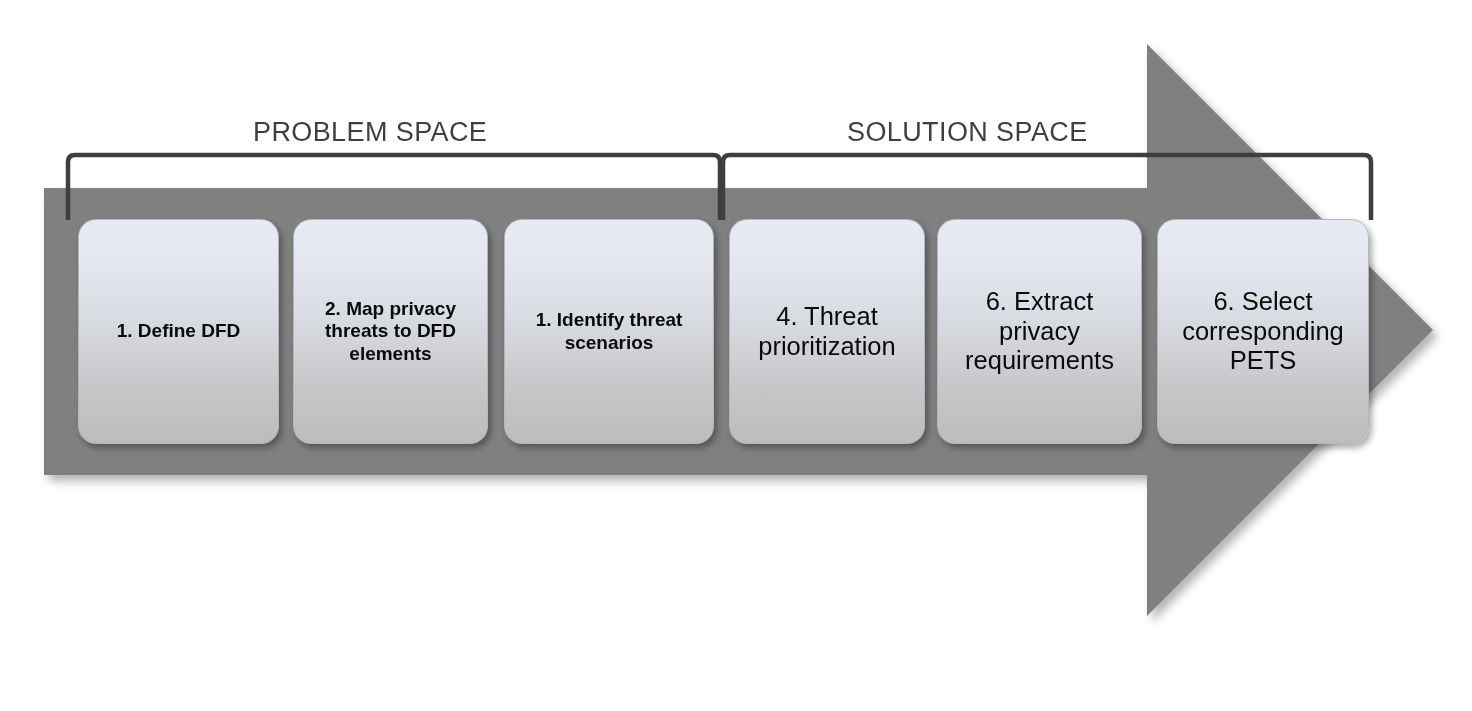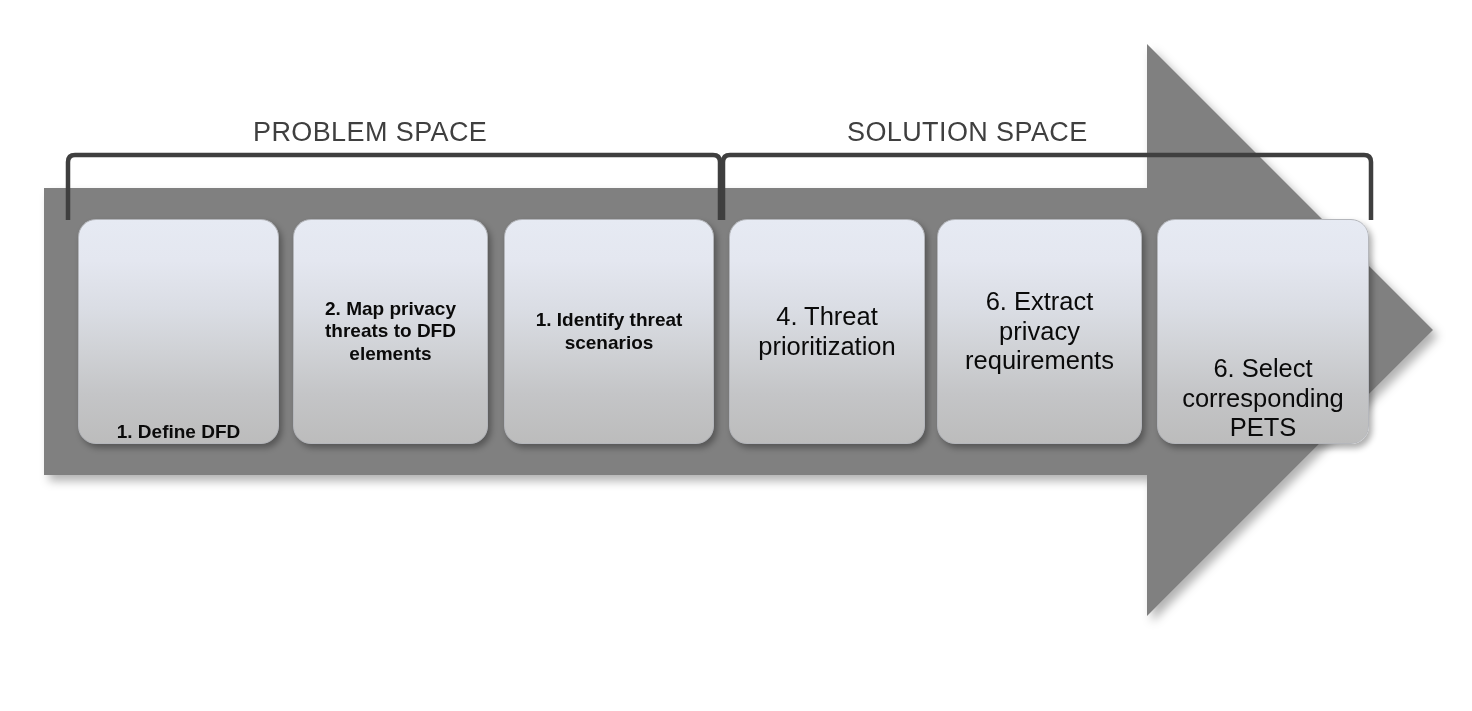--- a/index.html
+++ b/index.html
@@ -89,26 +89,26 @@
   .step-box.bold .step-label {
     font-weight: bold;
     font-size: 19px;
   }
   .step-box.regular .step-label {
     font-weight: 400;
     font-size: 25.5px;
   }
 
   
-  .step-1 { left: 78px;   width: 201px; align-items: flex-end; }
+  .step-1 { left: 78px;   width: 201px; }
   .step-2 { left: 293px;  width: 195px; }
   .step-3 { left: 504px;  width: 210px; }
   .step-4 { left: 729px;  width: 196px; }
   .step-5 { left: 937px;  width: 205px; }
-  .step-6 { left: 1157px; width: 212px; align-items: flex-end; }
+  .step-6 { left: 1157px; width: 212px; }
 </style>
 </head>
 <body>
 
 <div id="canvas">
 
   <svg class="arrow-layer" viewBox="0 0 1472 711">
     <defs>
       <filter id="arrowShadow" x="-10%" y="-10%" width="130%" height="130%">
         <feDropShadow dx="5" dy="6" stdDeviation="5" flood-color="#000000" flood-opacity="0.30"></feDropShadow>

